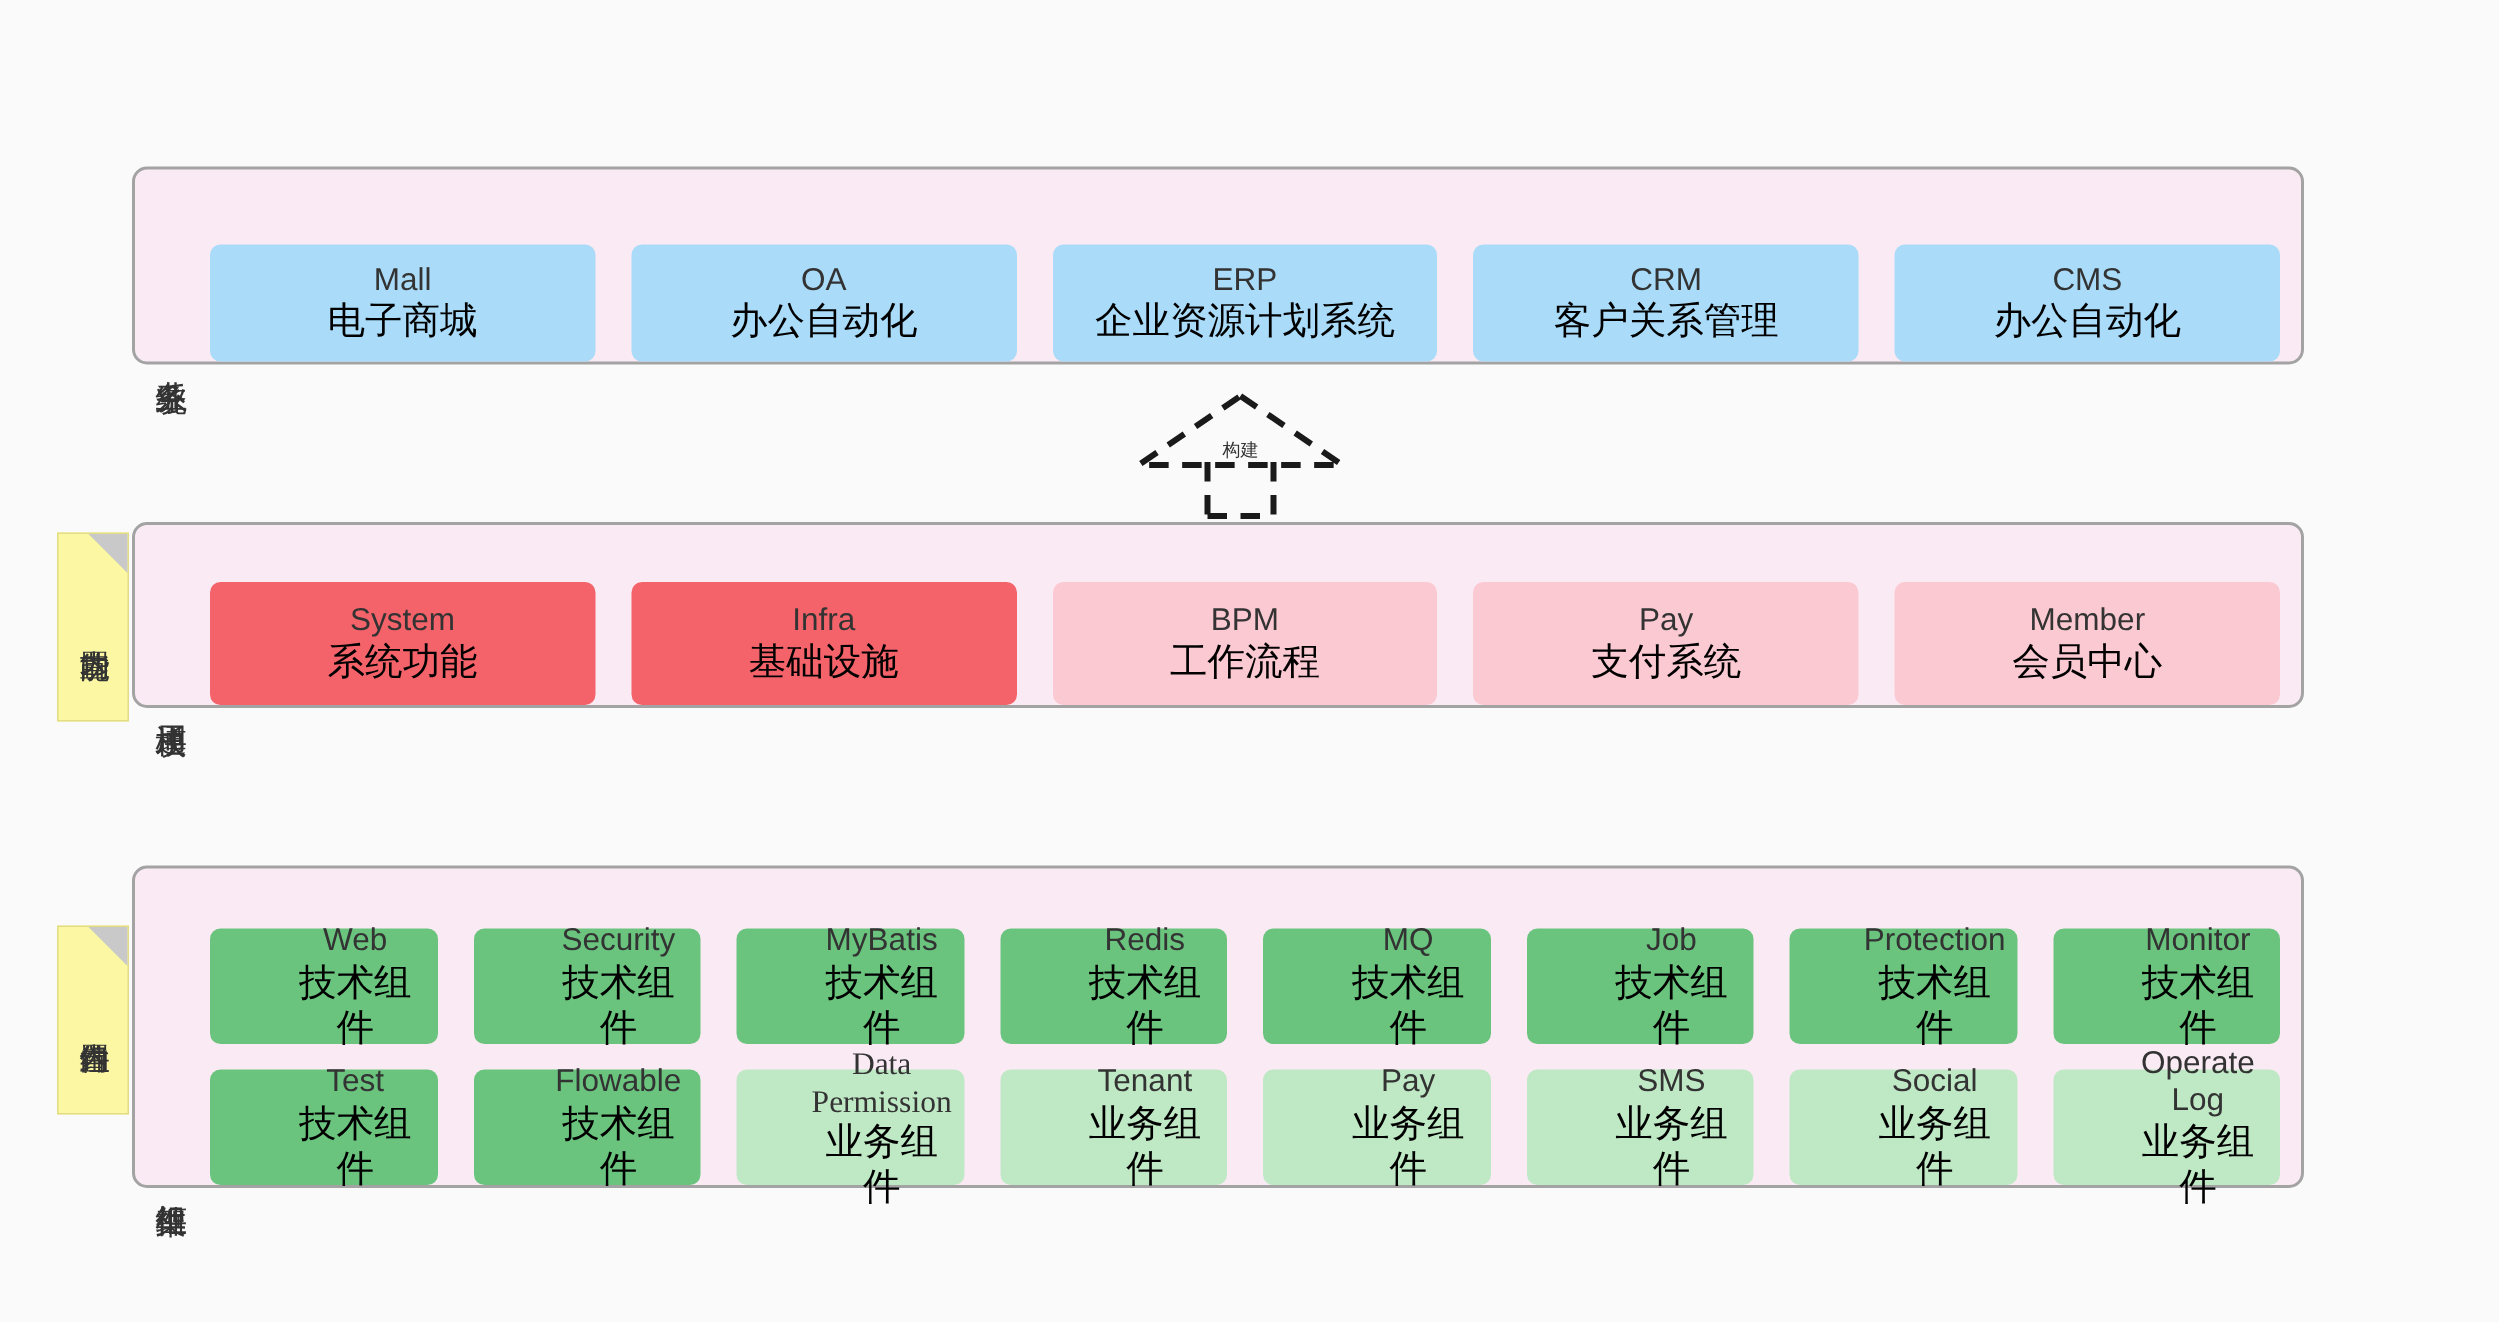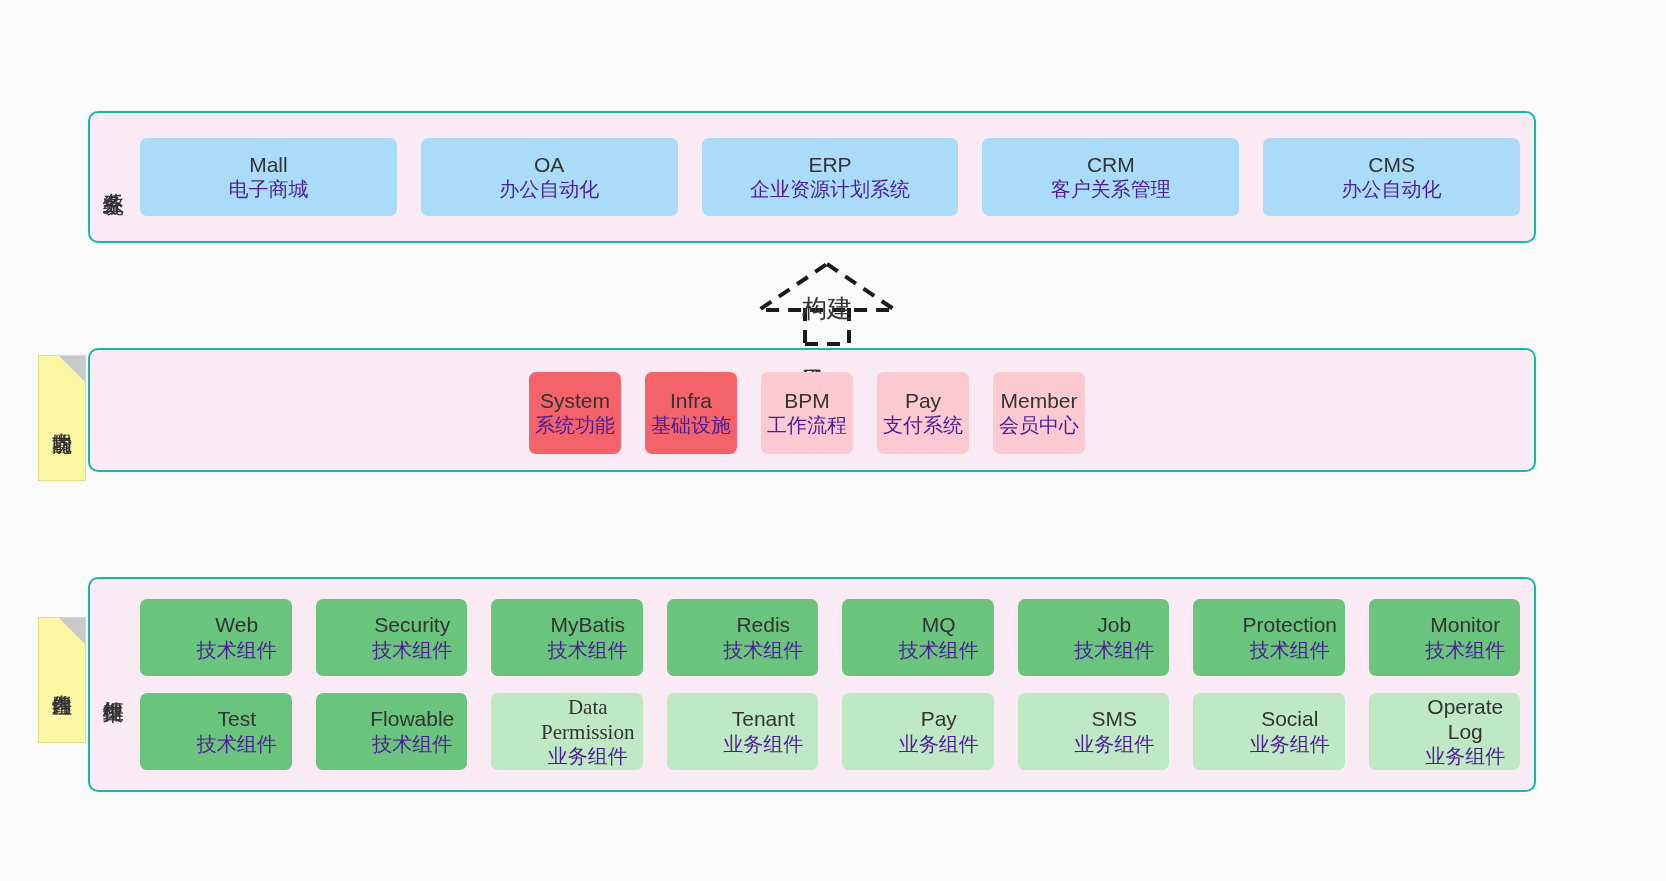--- a/index.html
+++ b/index.html
@@ -21,25 +21,25 @@
     left: 0; top: 0;
     width: 1666px;
     height: 881px;
   }
 
   
   .layer {
     position: absolute;
     box-sizing: border-box;
     background: #faeaf4;
-    border: 2px solid #14b8a6;
+    border: 2px solid #a3a3a3;
     border-radius: 10px;
     display: flex;
     flex-direction: row;
-    align-items: center;
+    align-items: flex-end;
   }
 
   .layer-title {
     flex: 0 0 auto;
     width: 46px;
     display: flex;
     align-items: center;
     justify-content: center;
     font-size: 21px;
     line-height: 1.06;
@@ -77,23 +77,23 @@
     text-align: center;
     box-sizing: border-box;
     padding: 4px 6px;
   }
   .node .name {
     font-size: 21px;
     line-height: 1.18;
     color: #333333;
   }
   .node .sub {
-    font-size: 20px;
+    font-size: 25px;
     line-height: 1.2;
-    color: #4c1d95;
+    color: #000000;
   }
 
   
   .c-blue        { background: #aadcfa; }
   .c-red         { background: #f4636a; }
   .c-pink        { background: #fbc9d2; }
   .c-green       { background: #6ac47e; }
   .c-lightgreen  { background: #bfe8c5; }
 
   
@@ -131,21 +131,21 @@
 
   
   .connector {
     position: absolute;
   }
   .connector svg { display: block; }
   .connector .conn-label {
     position: absolute;
     left: 50%;
     transform: translateX(-50%);
-    font-size: 25px;
+    font-size: 12px;
     color: #333333;
     background: transparent;
     white-space: nowrap;
   }
 </style>
 </head>
 <body>
 
 <div id="diagram">
 
@@ -192,21 +192,21 @@
       <path d="M 53 50 L 53 88 M 97 50 L 97 88" fill="none" stroke="#1a1a1a" stroke-width="4" stroke-dasharray="13,9"></path>
       <path d="M 53 86 L 97 86" fill="none" stroke="#1a1a1a" stroke-width="4" stroke-dasharray="13,9"></path>
     </svg>
     <span class="conn-label" style="top:34px;">构建</span>
   </div>
 
   <div class="note" id="note-builtin-function" style="left:38px; top:355px; width:48px; height:126px;">
     <span>内置功能</span>
   </div>
 
-  <div class="layer" id="layer-common-module" style="left:88px; top:348px; width:1448px; height:124px;flex-direction:column;">
+  <div class="layer" id="layer-common-module" style="left:88px; top:348px; width:1448px; height:124px;">
     <div class="layer-title">通用模块</div>
     <div class="layer-body">
       <div class="row">
 
         <div class="node c-red h-mod">
           <span class="name">System</span>
           <span class="sub">系统功能</span>
         </div>
 
         <div class="node c-red h-mod">

